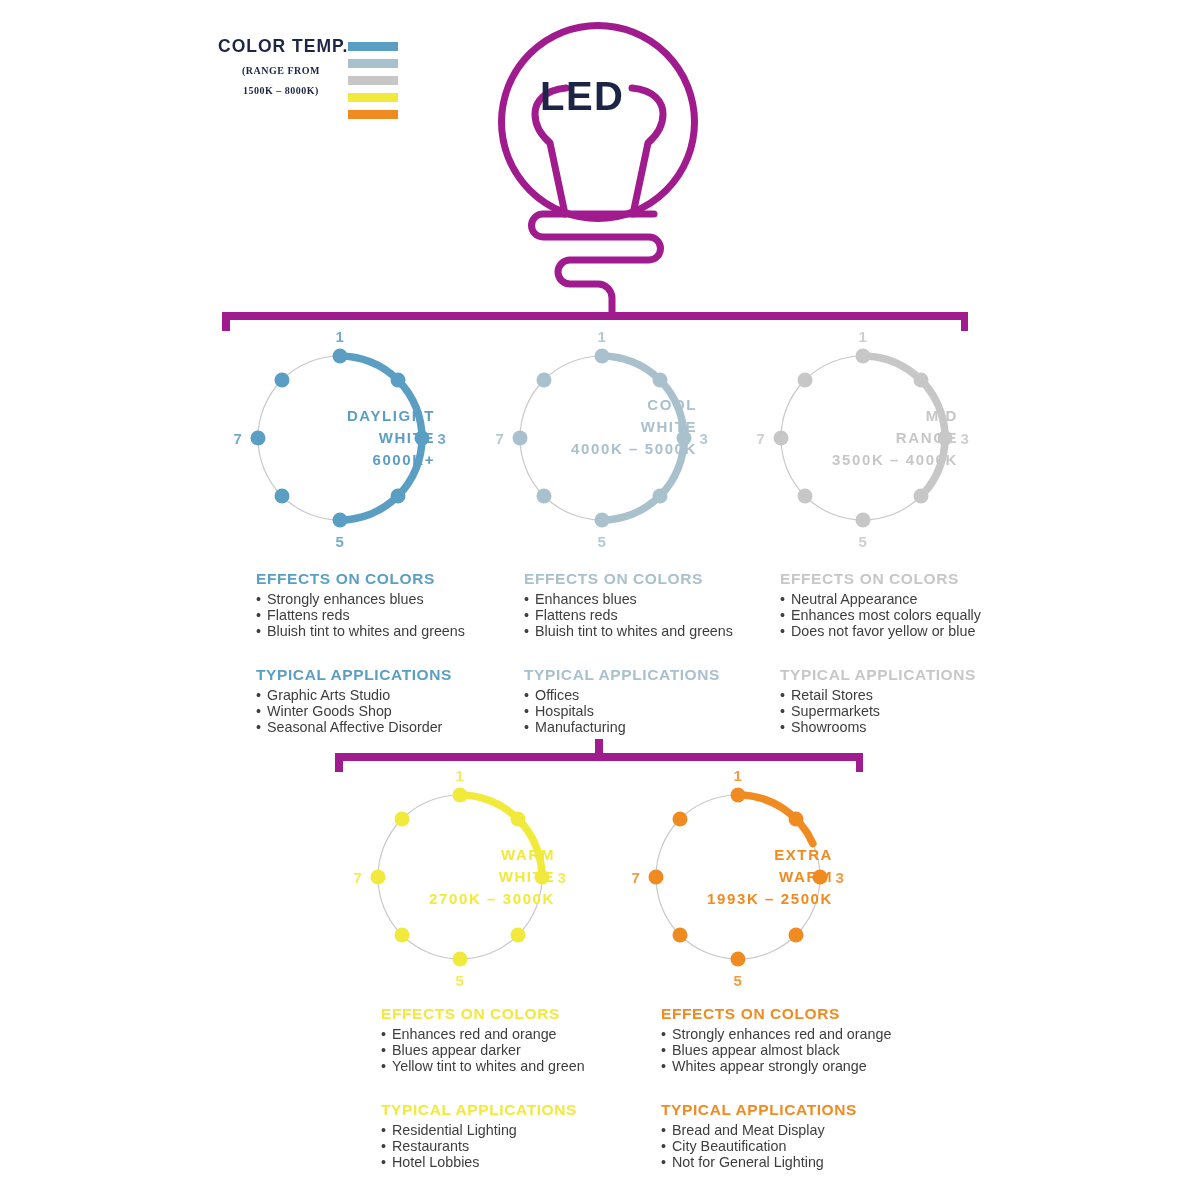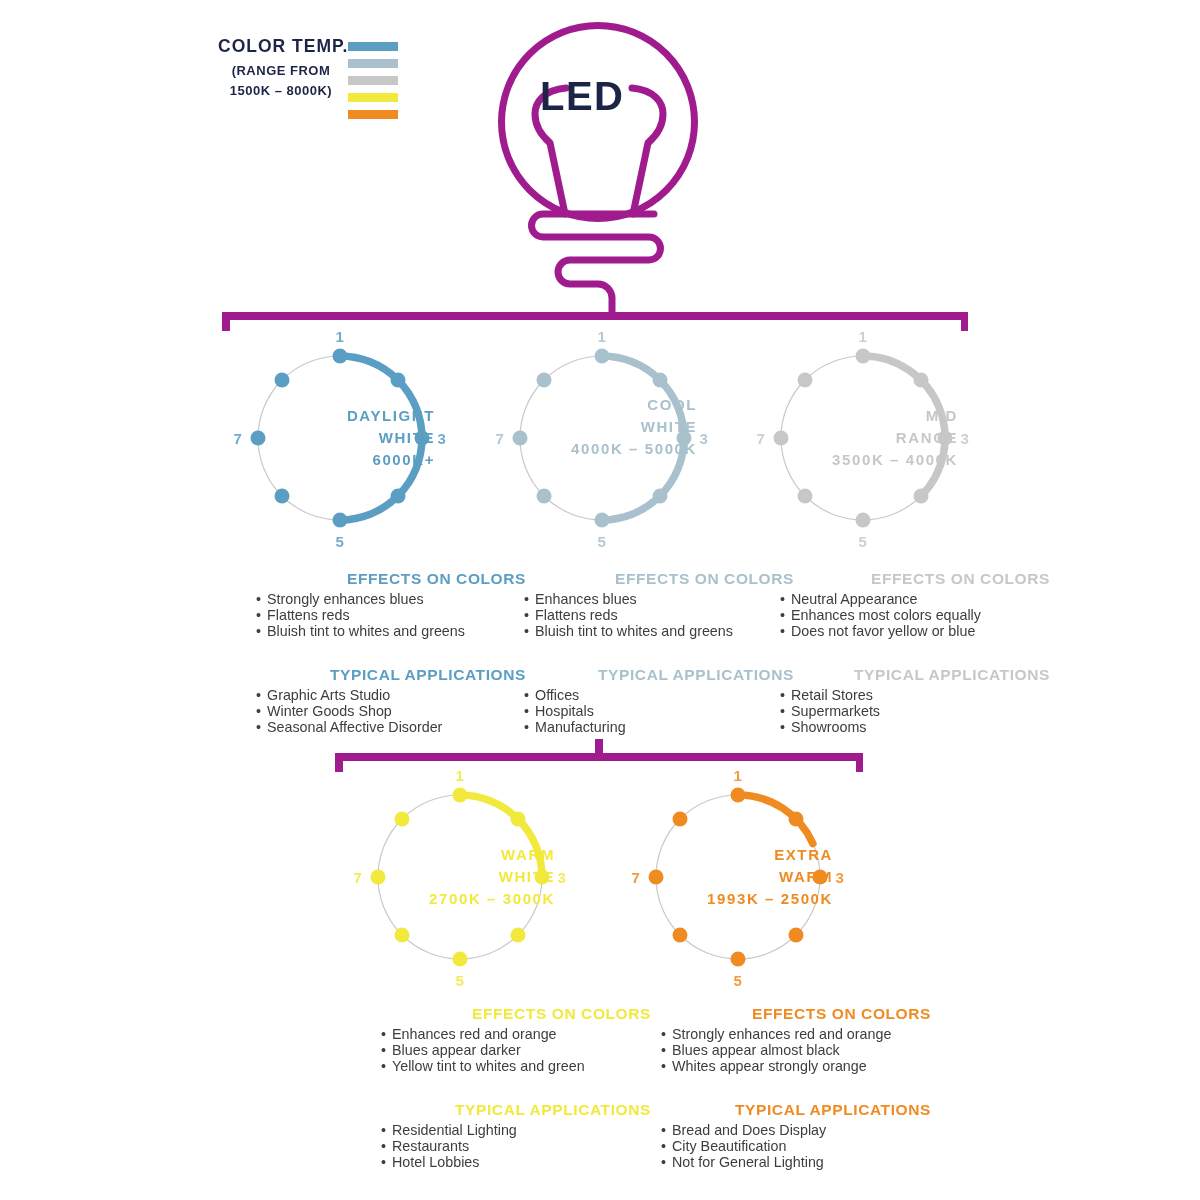--- a/index.html
+++ b/index.html
@@ -4,21 +4,21 @@
 <style>
   html,body{margin:0;padding:0;}
   body{
     width:1200px;height:1200px;position:relative;background:#ffffff;
     font-family:"Liberation Sans", sans-serif;overflow:hidden;
   }
 
   
   .legend-text{position:absolute;left:218px;top:36px;width:126px;text-align:center;color:var(--navy);}
   .legend-title{font-size:17.5px;font-weight:bold;letter-spacing:1px;margin-bottom:4px;white-space:nowrap;}
-  .legend-sub{font-size:13px;font-weight:bold;letter-spacing:.5px;line-height:20px;white-space:nowrap;}
+  .legend-sub{font-size:10px;font-weight:bold;letter-spacing:.5px;line-height:20px;white-space:nowrap;font-family:Liberation Serif, serif;}
   .legend-swatches{position:absolute;left:348px;top:42px;width:50px;}
   .swatch{width:50px;height:9px;margin-bottom:8px;}
 
   
   .bulb-svg{position:absolute;left:480px;top:10px;}
   .bulb-label{
     position:absolute;left:540px;top:74px;width:116px;text-align:left;
     color:var(--navy);font-size:40px;font-weight:bold;letter-spacing:1.5px;
   }
 
@@ -34,21 +34,21 @@
   .dial-title{
     position:absolute;width:190px;text-align:right;
     font-size:15px;font-weight:bold;letter-spacing:1.6px;line-height:22px;
     white-space:nowrap;
   }
 
   
   .text-block{position:absolute;width:270px;}
   .tb-heading{
     font-size:15.5px;font-weight:bold;letter-spacing:.6px;line-height:16px;
-    margin:0 0 4px 0;white-space:nowrap;text-align:right;
+    margin:0 0 4px 0;white-space:nowrap;
   }
   .tb-section2{margin-top:28px;}
   .bullet-row{
     display:flex;gap:6px;color:var(--body);font-size:14.3px;line-height:16px;
     white-space:nowrap;
   }
   .bdot{color:var(--body);}
 </style>
 </head>
 <body>
@@ -344,21 +344,21 @@
           </div>
           <div class="bullet-row">
             <span class="bdot">•</span>
             <span>Whites appear strongly orange</span>
           </div>
         </div>
       <div class="tb-heading tb-section2" style="color: rgb(240, 139, 34);">TYPICAL APPLICATIONS</div>
       <div class="applications-list">
           <div class="bullet-row">
             <span class="bdot">•</span>
-            <span>Bread and Does Display</span>
+            <span>Bread and Meat Display</span>
           </div>
           <div class="bullet-row">
             <span class="bdot">•</span>
             <span>City Beautification</span>
           </div>
           <div class="bullet-row">
             <span class="bdot">•</span>
             <span>Not for General Lighting</span>
           </div>
         </div>

